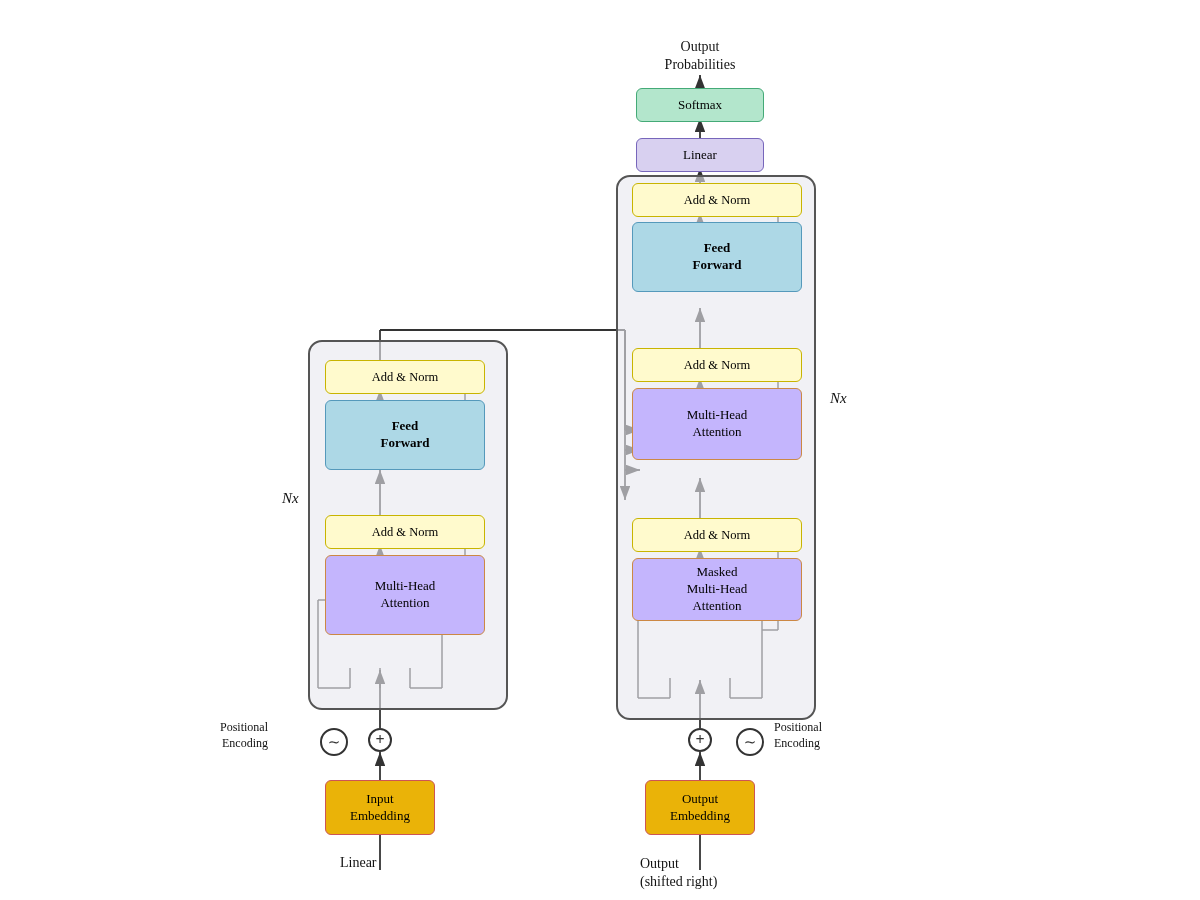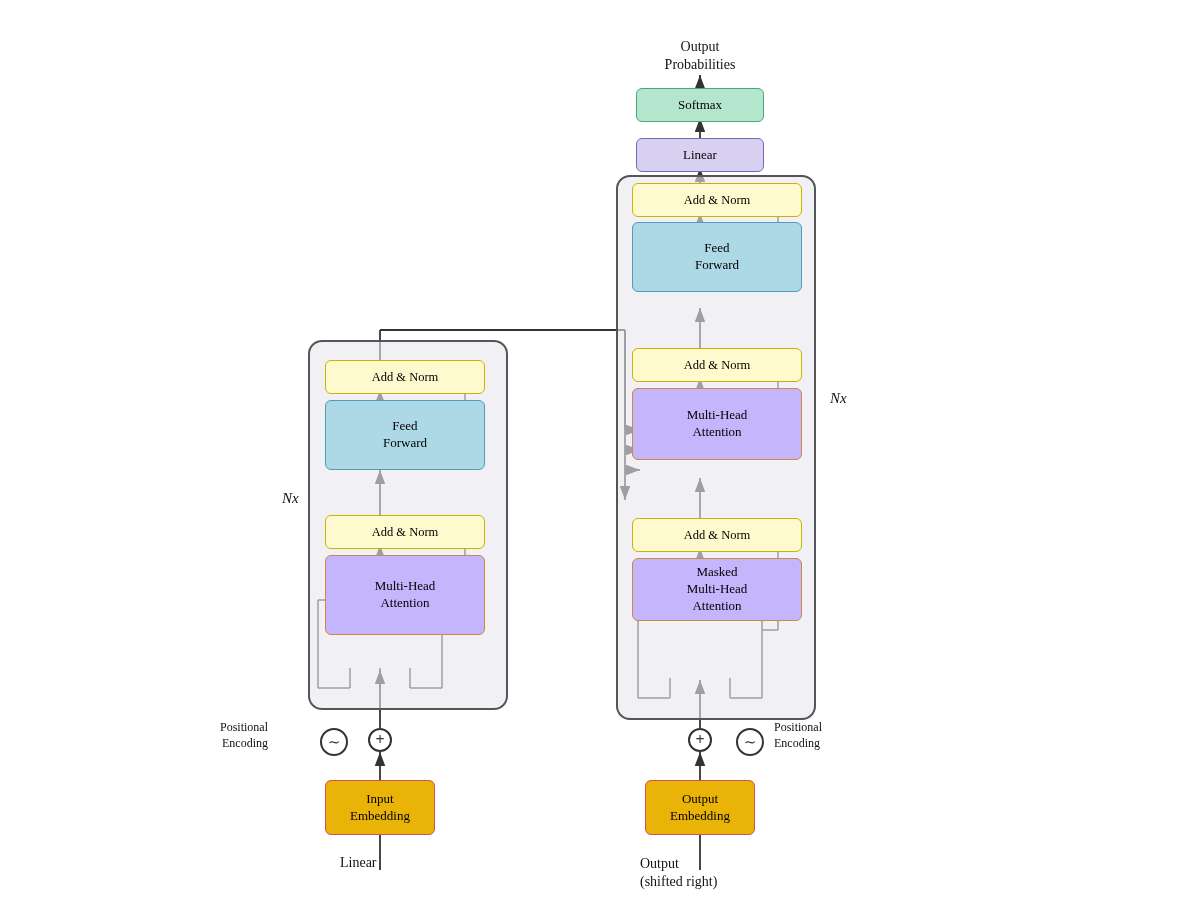--- a/index.html
+++ b/index.html
@@ -30,20 +30,21 @@
       border: 1.5px solid #333;
       line-height: 1.3;
     }
     .add-norm {
       background: #fffacd;
       border-color: #c8b400;
     }
     .feed-forward {
       background: #add8e6;
       border-color: #5599bb;
+      font-weight: bold;
     }
     .multi-head {
       background: #c4b5fd;
       border-color: #cc8844;
     }
     .embedding-pink {
       background: #eab308;
       border-color: #cc5555;
     }
     .softmax-box {

